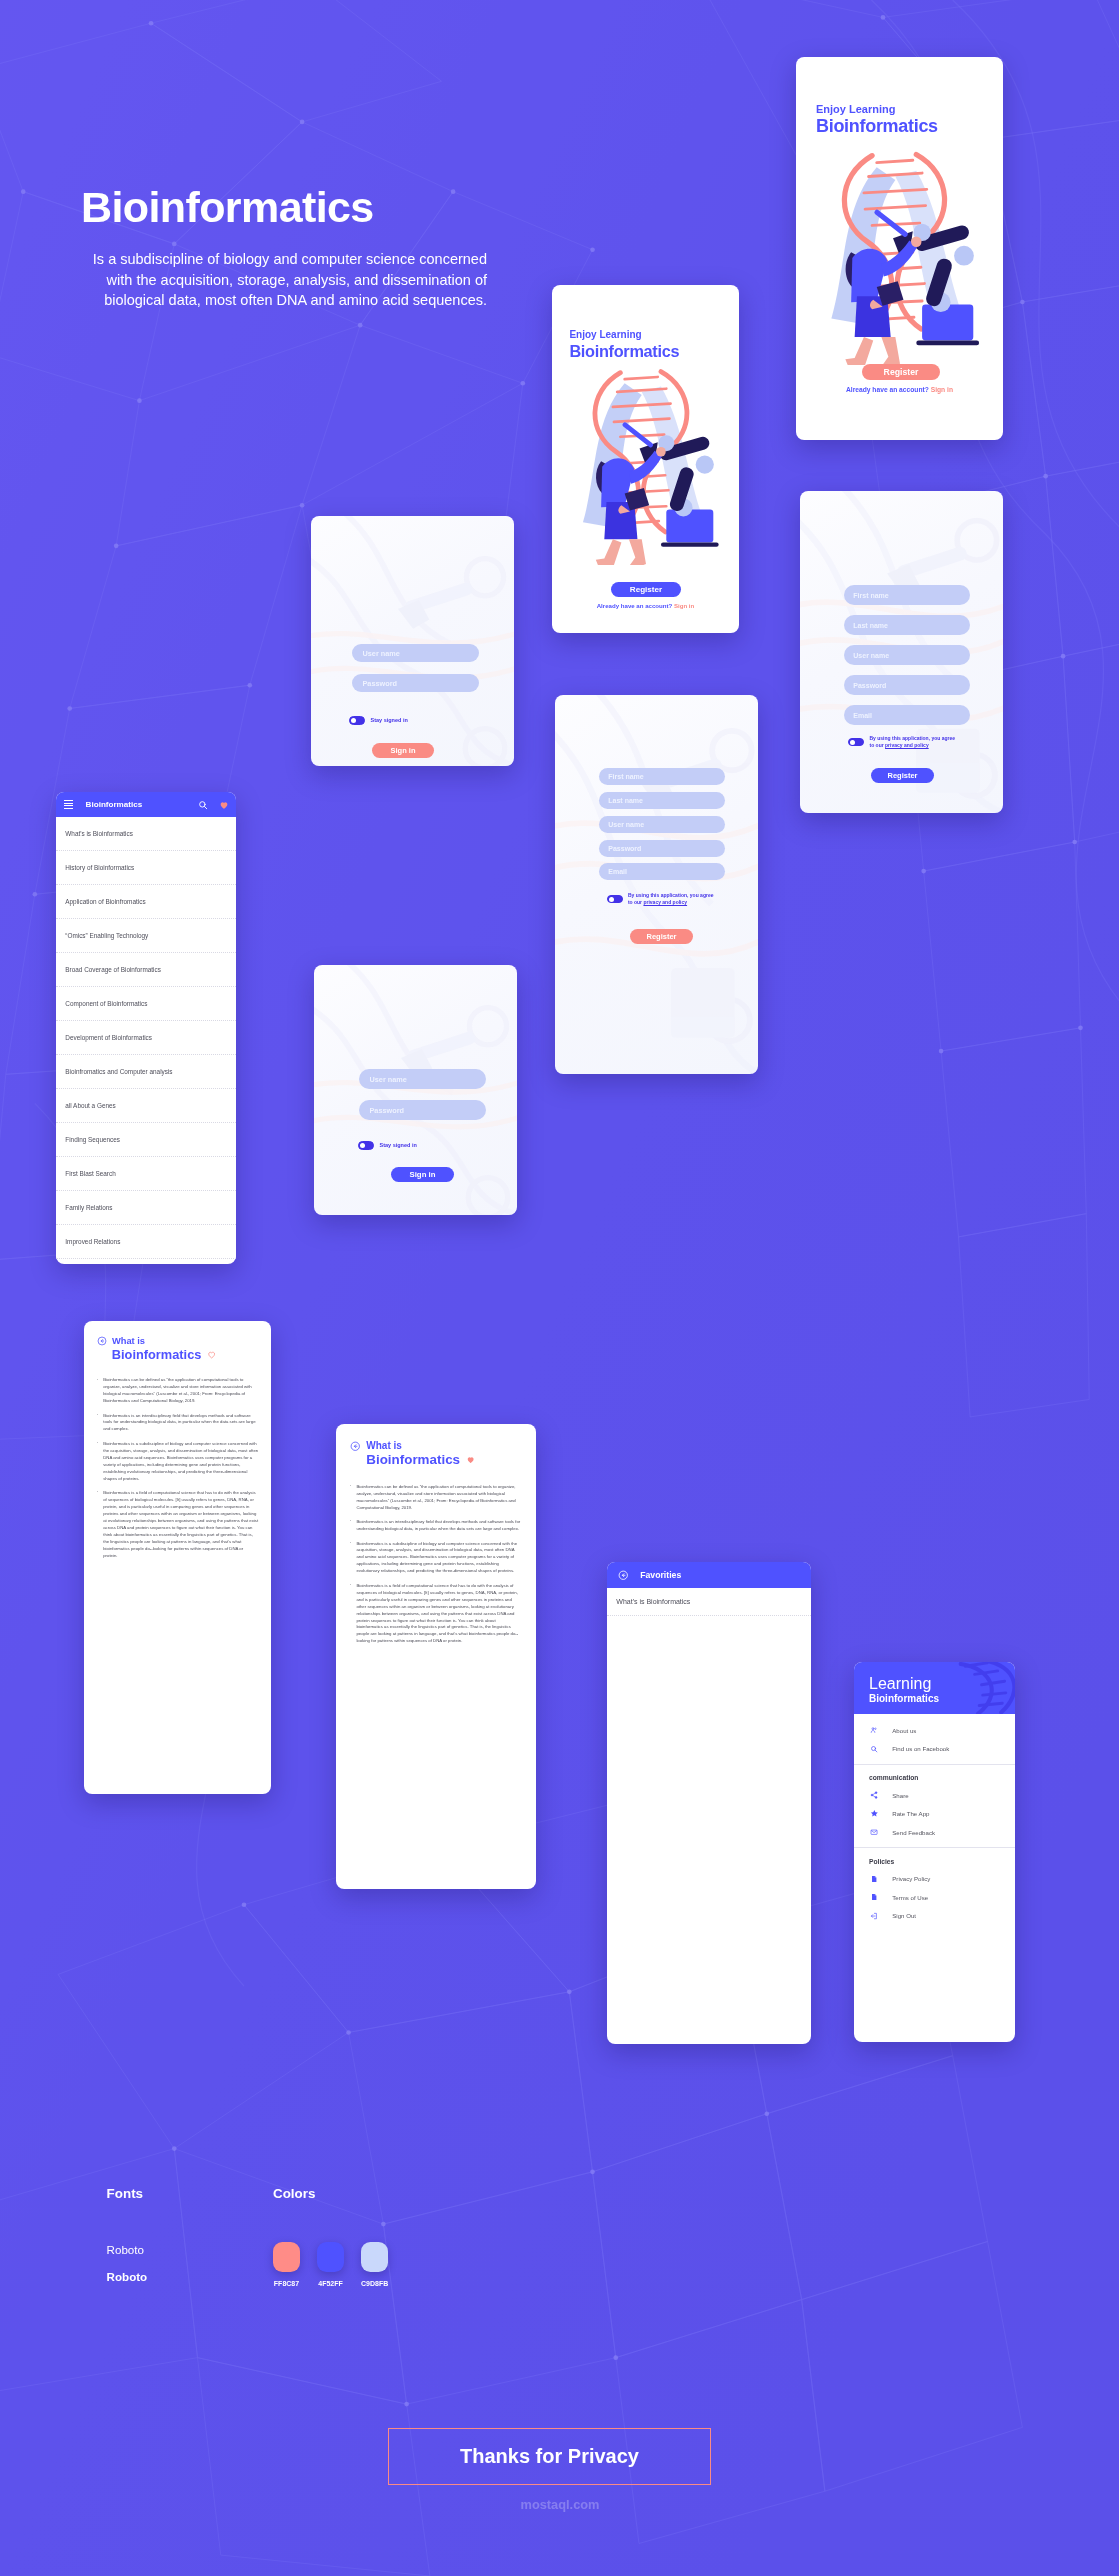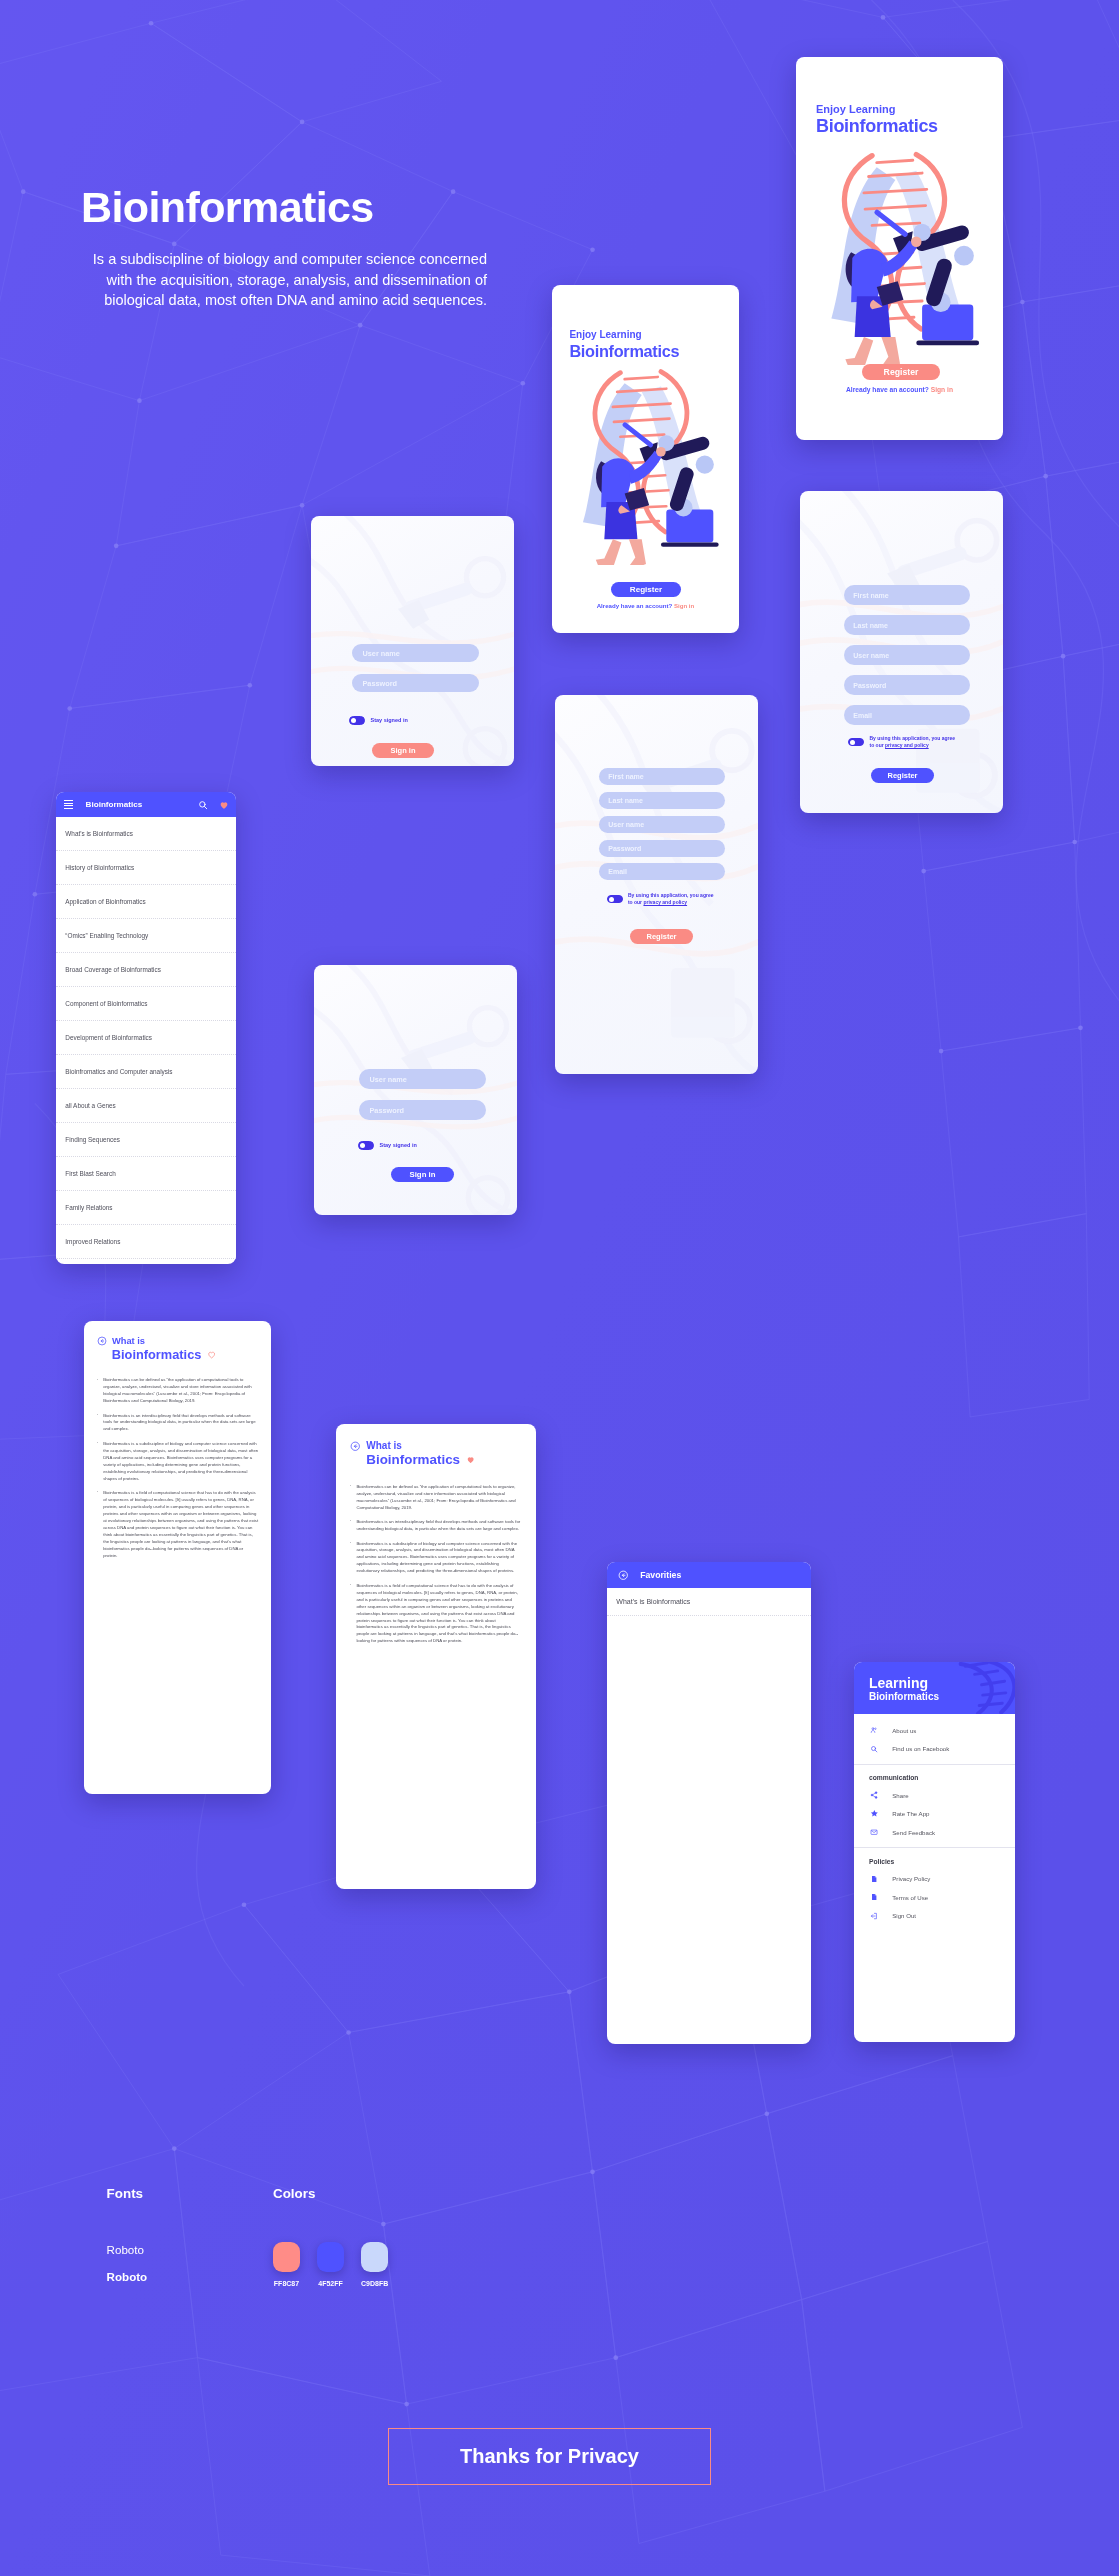--- a/index.html
+++ b/index.html
@@ -592,21 +592,21 @@
           <path d="M62 2 C118 10 132 56 92 92"></path>
         </g>
         <g stroke="#3a2fe0" stroke-width="5" stroke-linecap="round">
           <line x1="30" y1="12" x2="68" y2="6"></line>
             <line x1="46" y1="26" x2="86" y2="20"></line>
           <line x1="58" y1="44" x2="98" y2="38"></line>
             <line x1="60" y1="62" x2="100" y2="58"></line>
           <line x1="54" y1="80" x2="94" y2="76"></line>
         </g>
       </svg>
-      <div style="font-size:14px; font-weight:700; position:relative;">Learning</div>
+      <div style="font-size:16px; font-weight:400; position:relative;">Learning</div>
       <div style="font-size:10px; font-weight:700; position:relative;">Bioinformatics</div>
     </div>
     <div id="drawer-menu">
         <div style="padding: 7px 0px 5.8px;">
           <div class="drawer-item" style="height: 18.6px; padding: 0px 15px; font-size: 6.1px;">
             <span class="dicon" style="width: 10.5px;">
               <svg viewBox="0 0 24 24" width="8.1" height="8.1" fill="none" stroke="#4f52ff" stroke-width="1.9" stroke-linecap="round">
                 <circle cx="9" cy="8" r="3"></circle>
                 <path d="M3.5 19c0-3.3 2.5-5.5 5.5-5.5s5.5 2.2 5.5 5.5"></path>
                 <path d="M16 5.5a2.8 2.8 0 0 1 0 5.4"></path>
@@ -713,19 +713,20 @@
               <div class="sg-hex" style="margin-top: 8.1px;">C9D8FB</div>
             </div>
           </div>
       </div>
     </div>
   </div>
 
   <div class="thanks-box" style="left:388px; top:2428px; width:323px; height:57px;">
     <span>Thanks for Privacy</span>
   </div>
+  <div class="watermark" style="top:2497px; font-size:12.8px;">mostaql.com</div>
 
 </div>
 
 <style>
   .toggle::after { width: 5.2px; height: 5.2px; }
 </style>
 
 
 </body></html>

